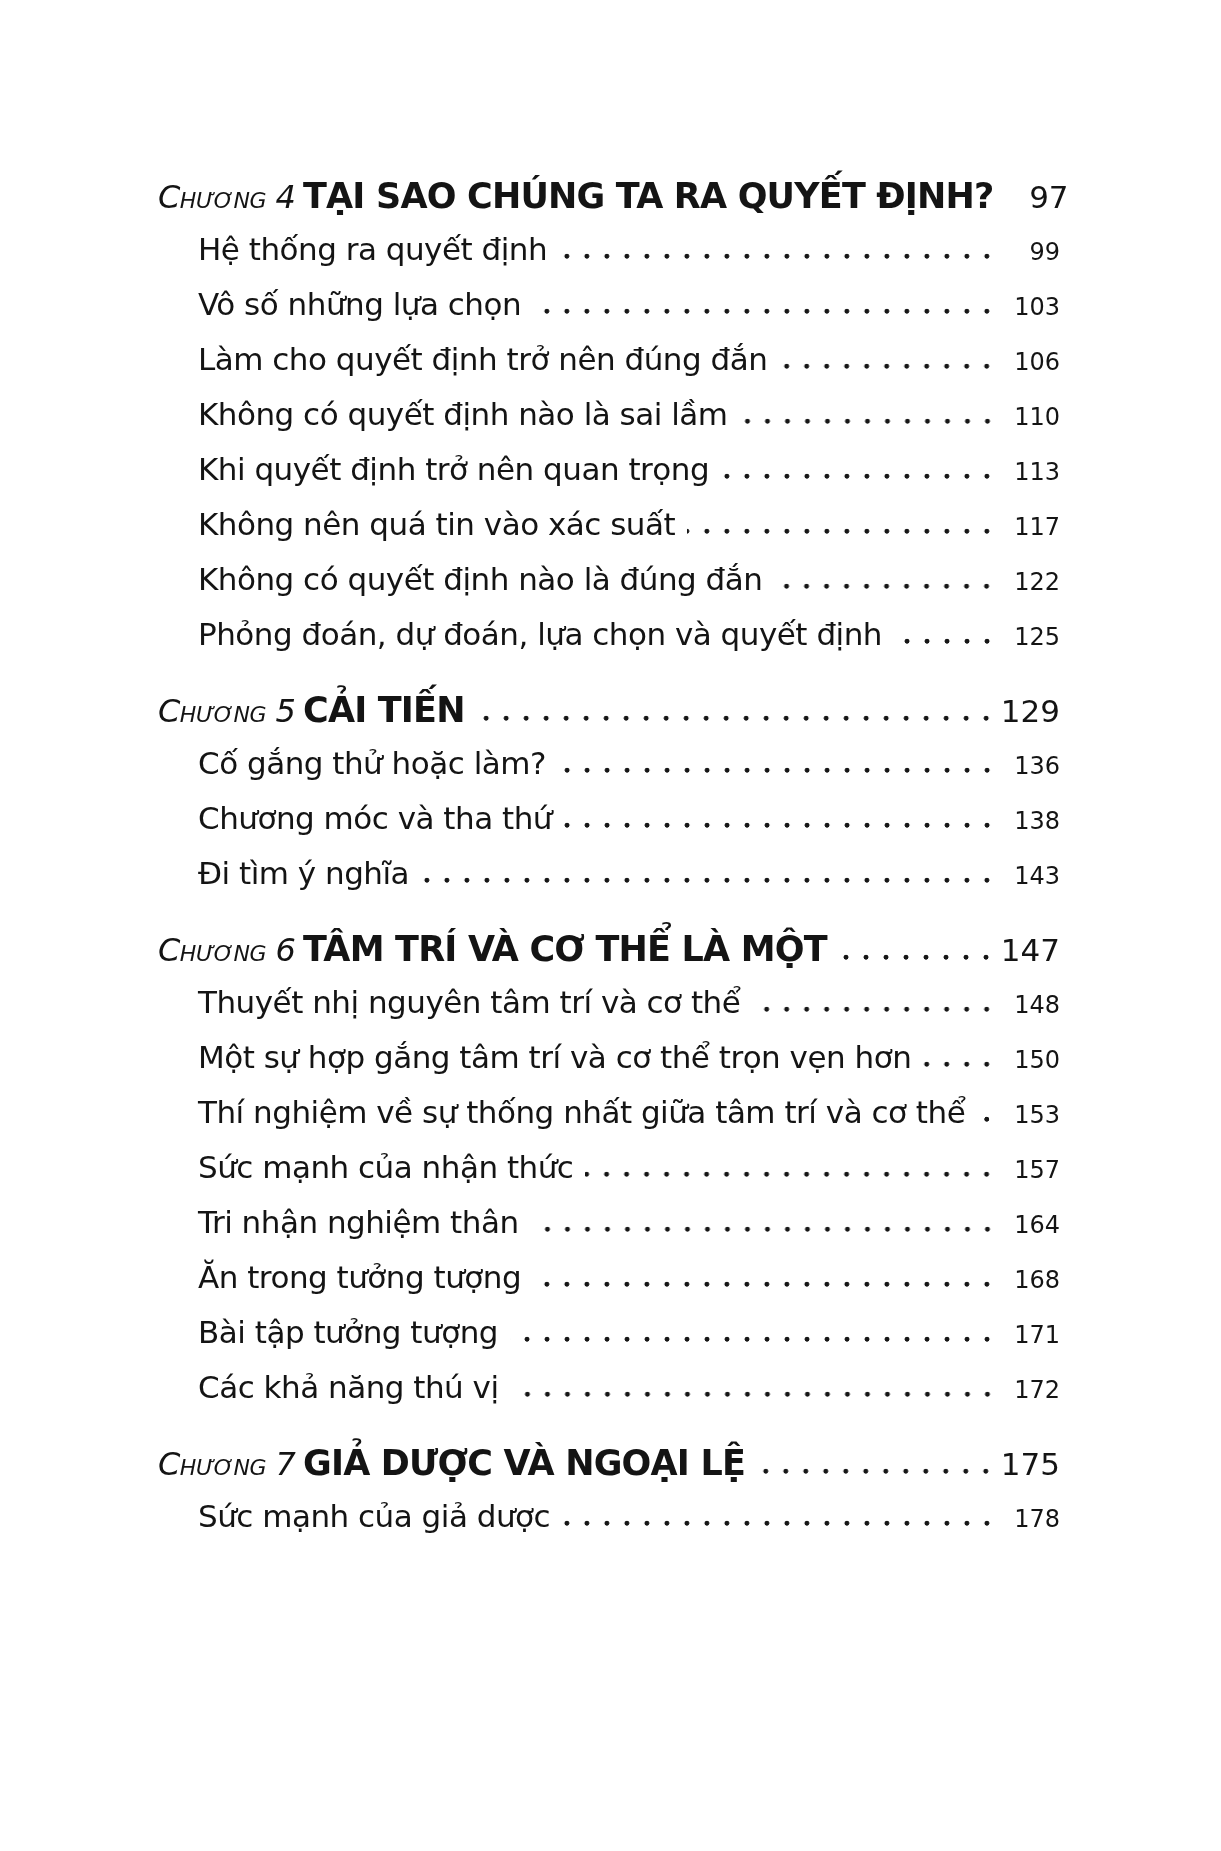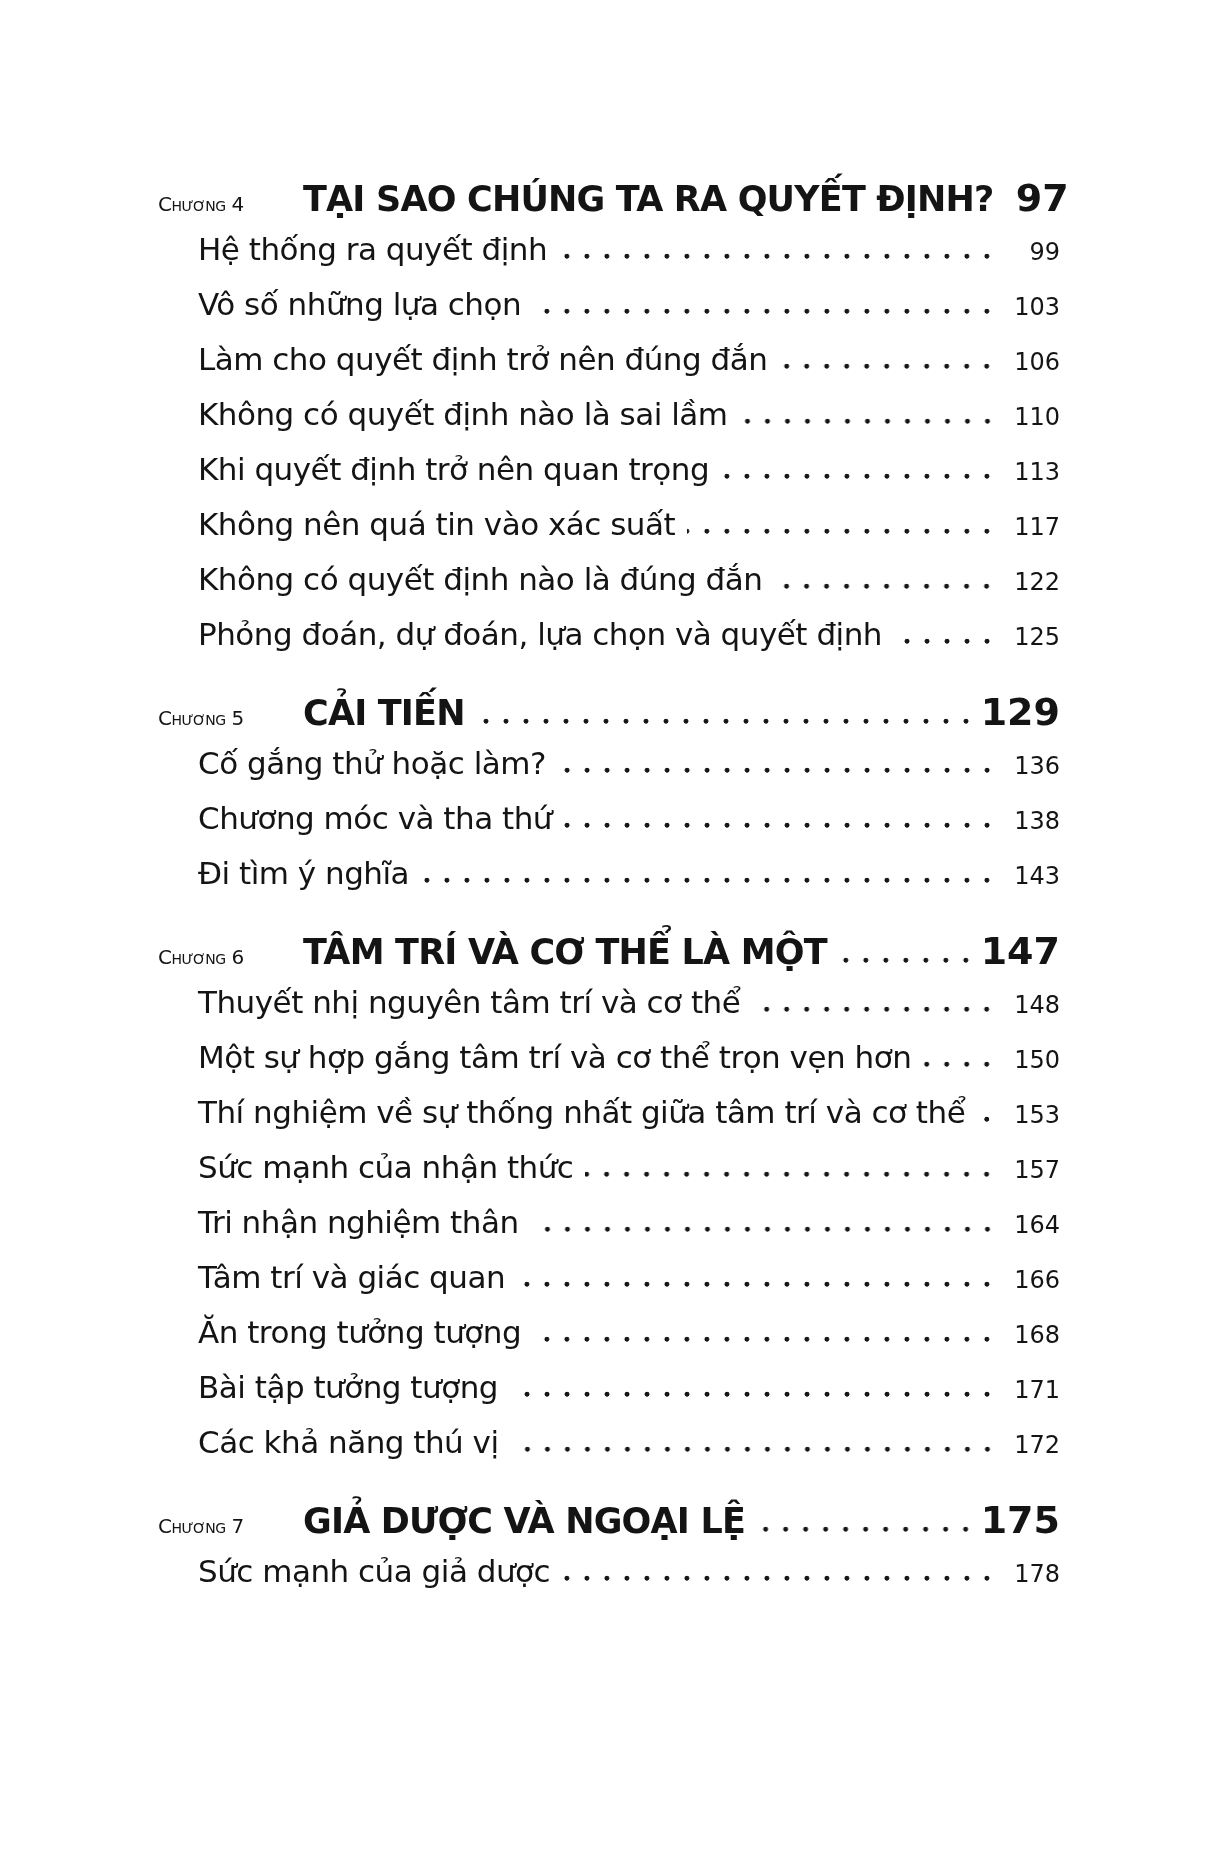--- a/index.html
+++ b/index.html
@@ -19,22 +19,23 @@
     width: 902px;
   }
   .row {
     display: flex;
     align-items: baseline;
     height: 55px;
   }
   .chapter-row { margin-top: 19px; }
   .chapter-row:first-child { margin-top: 0; }
   .ch-label {
+    font-style: italic;
     font-variant: small-caps;
-    font-size: 20px;
+    font-size: 32px;
     letter-spacing: -0.5px;
     width: 145px;
     flex: 0 0 145px;
     white-space: nowrap;
   }
   .ch-title {
     font-weight: 700;
     font-size: 35px;
     letter-spacing: -0.8px;
     white-space: nowrap;
@@ -54,22 +55,22 @@
     background-repeat: repeat-x;
     background-position: right bottom;
   }
   .page-num {
     font-size: 24px;
     min-width: 58px;
     text-align: right;
     white-space: nowrap;
   }
   .ch-num {
-    font-weight: 700;
-    font-size: 38px;
+    font-weight: 400;
+    font-size: 31px;
   }
 </style>
 </head>
 <body style="background: rgb(255, 255, 255); color: rgb(20, 20, 20);">
 
 <div class="toc">
   <div class="row chapter-row">
     <span class="ch-label">Chương 4</span>
     <span class="ch-title">TẠI SAO CHÚNG TA RA QUYẾT ĐỊNH?</span>
     <span class="leader"></span>
@@ -180,25 +181,20 @@
     <span class="leader"></span>
     <span class="page-num">157</span>
   </div>
 
   <div class="row section-row">
     <span class="sec-title">Tri nhận nghiệm thân</span>
     <span class="leader"></span>
     <span class="page-num">164</span>
   </div>
 
-  <div class="row section-row">
-    <span class="sec-title">Tâm trí và giác quan</span>
-    <span class="leader"></span>
-    <span class="page-num">166</span>
-  </div>
 
   <div class="row section-row">
     <span class="sec-title">Ăn trong tưởng tượng</span>
     <span class="leader"></span>
     <span class="page-num">168</span>
   </div>
 
   <div class="row section-row">
     <span class="sec-title">Bài tập tưởng tượng</span>
     <span class="leader"></span>

